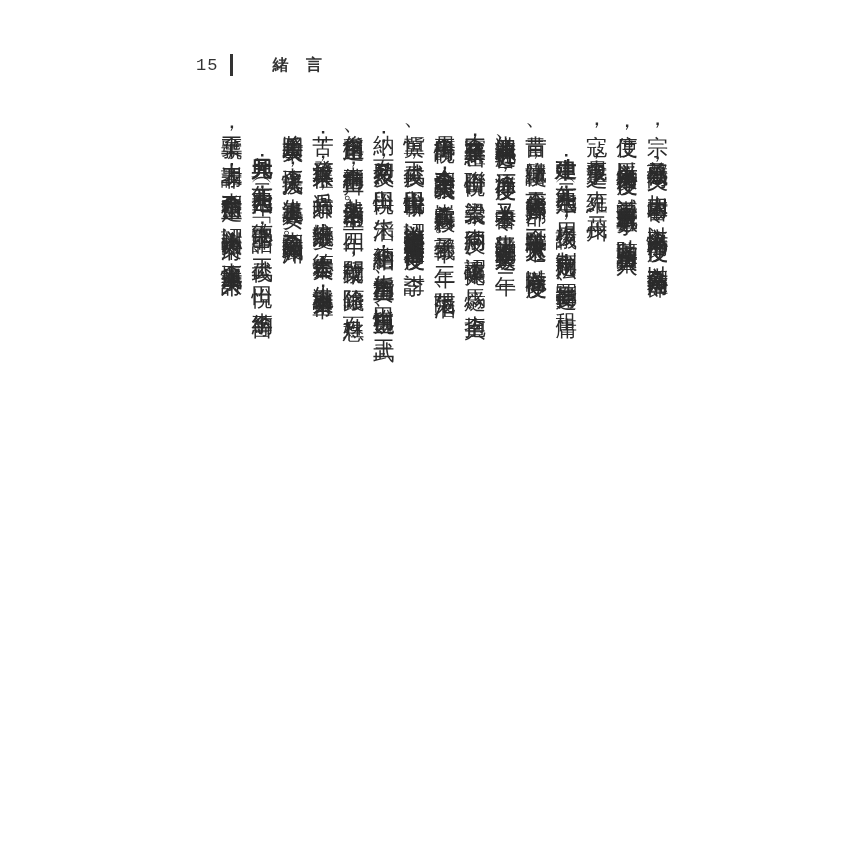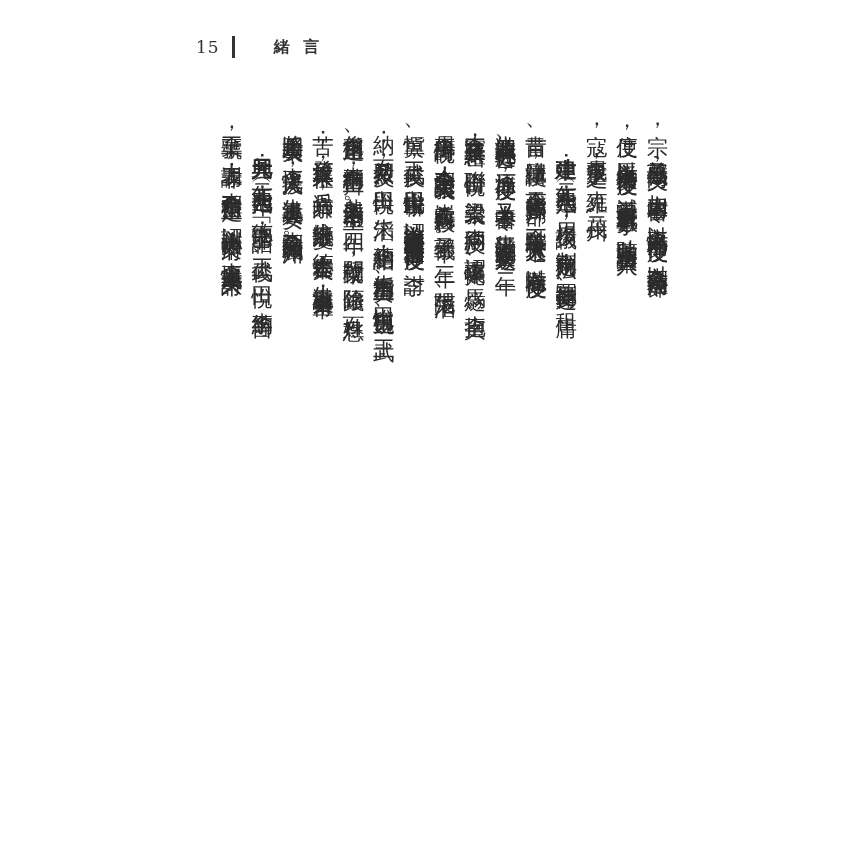--- a/index.html
+++ b/index.html
@@ -1,18 +1,18 @@
 <!DOCTYPE html>
 <html><head>
 <meta charset="utf-8">
 <style>
   html, body { margin: 0; padding: 0; background: #ffffff; }
   body { width: 850px; height: 850px; position: relative; overflow: hidden;
          font-family: "DejaVu Serif", "Liberation Serif", serif; color: #222; }
-  .header { position: absolute; left: 196px; top: 36px; display: flex; align-items: center; }
+  .header { position: absolute; left: 196px; top: 54px; display: flex; align-items: center; font-family: Liberation Mono, monospace; }
   .page-num { font-size: 17px; color: #333; letter-spacing: 1px; }
   .sep { width: 3px; height: 22px; background: #333; margin: 0 11px 0 12px; }
   .section-title { font-size: 16px; font-weight: bold; color: #333; letter-spacing: 4px; padding-left: 28px; }
   .text-block { position: absolute; top: 118px; right: 178px; height: 640px;
                 writing-mode: vertical-rl; -webkit-writing-mode: vertical-rl; }
   .col { font-size: 21.5px; line-height: 30.4px; white-space: nowrap; letter-spacing: 1.6px;
          color: #2b2b2b; display: block; }
   .col.indent { padding-top: 22px; }
   .bold { font-weight: bold; }
 </style>

